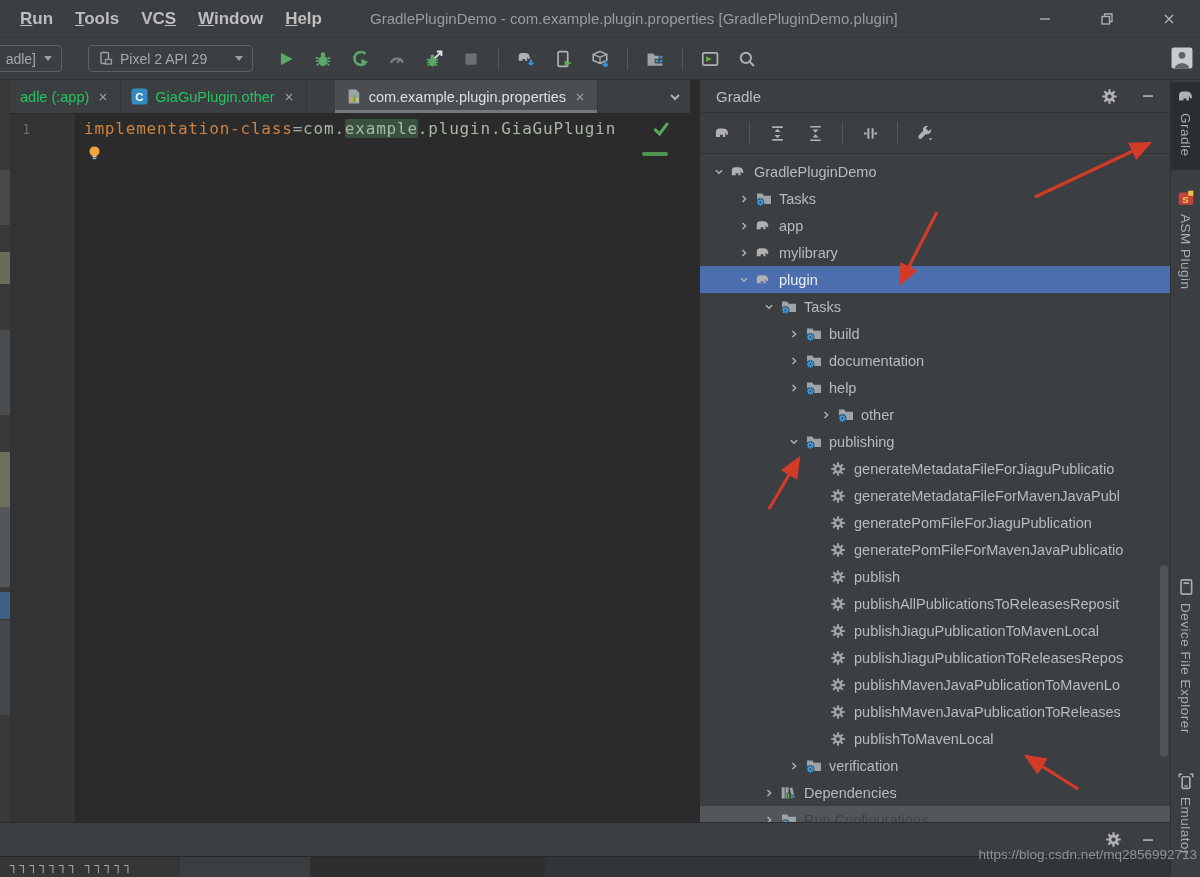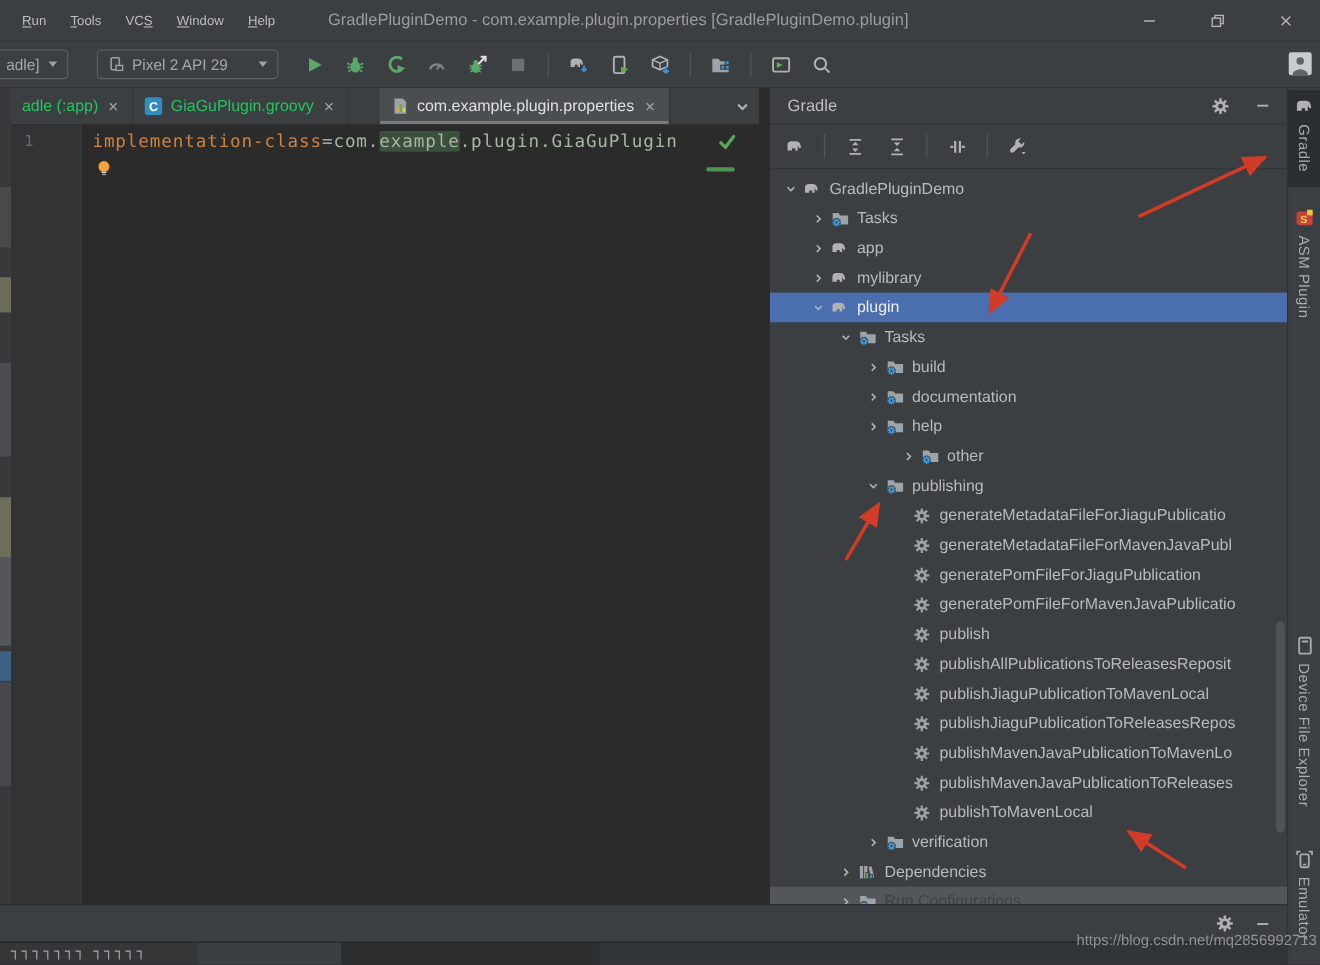--- a/index.html
+++ b/index.html
@@ -4,21 +4,21 @@
 <style>
   html,body{margin:0;padding:0;background:#1e1e1e;}
   #app{position:relative;width:1200px;height:877px;background:#3C3F41;overflow:hidden;
        font-family:"Liberation Sans",sans-serif;color:#BBBEC0;user-select:none;}
   .ico{display:inline-flex;align-items:center;justify-content:center;line-height:0;}
 
   
   #titlebar{position:absolute;left:0;top:0;width:1200px;height:38px;background:#3C3F41;
             border-bottom:1px solid #343637;display:flex;align-items:center;box-sizing:border-box;}
   #menu-items{display:flex;gap:2px;margin-left:10px;}
-  .menu-item{padding:4px 10px;font-size:12px;color:#BCBEC0;cursor:default;}
+  .menu-item{padding:4px 10px;font-size:17px;color:#BCBEC0;cursor:default;font-weight:bold;}
   .menu-item .mn{text-decoration:underline;}
   #window-title{margin-left:38px;font-size:15px;color:#9A9DA0;white-space:nowrap;}
   #win-btns{position:absolute;right:0;top:0;height:38px;display:flex;align-items:center;}
   .win-btn{width:62px;height:38px;display:flex;align-items:center;justify-content:center;}
 
   
   #toolbar{position:absolute;left:0;top:38px;width:1200px;height:42px;background:#3C3F41;
            border-bottom:1px solid #313334;box-sizing:border-box;}
   .combo{position:absolute;height:27px;border:1px solid #5E6163;border-radius:4px;
          display:flex;align-items:center;font-size:14px;color:#A4A8AB;box-sizing:border-box;}
@@ -296,21 +296,21 @@
               </svg>
             </span>
           </div>
           <div class="tab">
             <span class="ico">
               <svg width="17" height="17" viewBox="0 0 17 17">
                 <rect x="0.5" y="0.5" width="16" height="16" rx="3" fill="#318DC0"></rect>
                 <text x="8.5" y="12.6" font-size="11.5" font-weight="bold" fill="#FFFFFF" text-anchor="middle" font-family="Liberation Sans,sans-serif">C</text>
               </svg>
             </span>
-            <span>GiaGuPlugin.groovy</span>
+            <span>GiaGuPlugin.other</span>
             <span class="ico">
               <svg width="14" height="14" viewBox="0 0 16 16">
                 <path d="M4.5 4.5 L11.5 11.5 M11.5 4.5 L4.5 11.5" stroke="#9DA2A6" stroke-width="1.4"></path>
               </svg>
             </span>
           </div>
           <div class="tab active">
             <span class="ico">
               <svg width="17" height="17" viewBox="0 0 16 16">
                 <path d="M3.4 1.4 H10.4 L13.4 4.4 V14.6 H3.4 Z" fill="#9CA3A9"></path>

